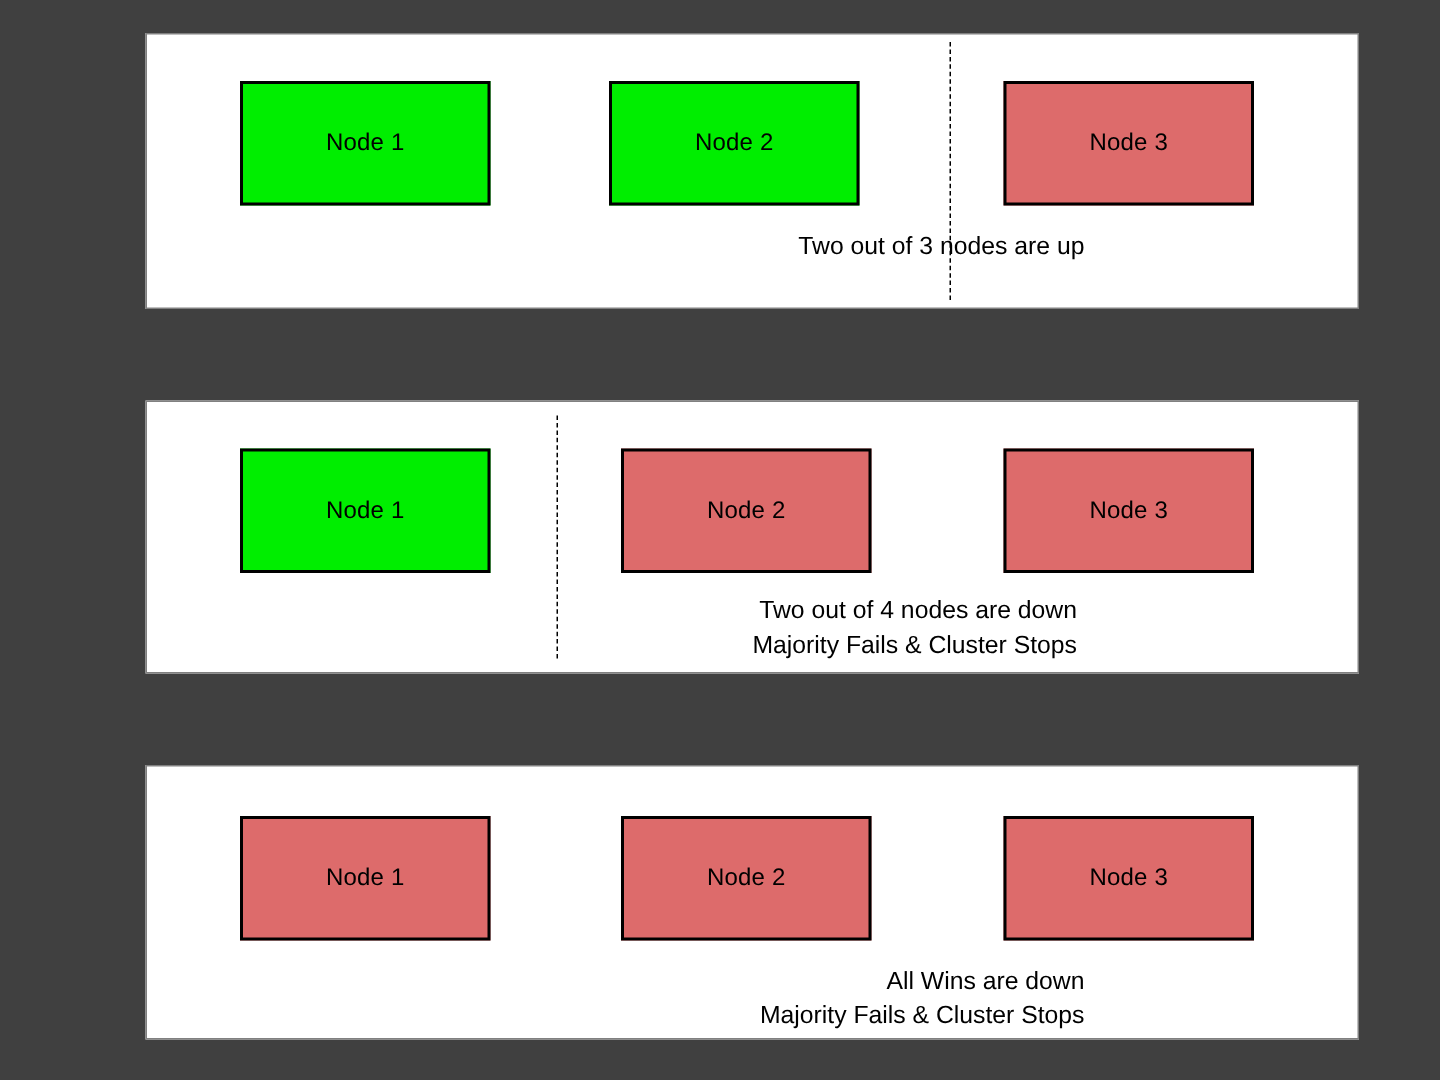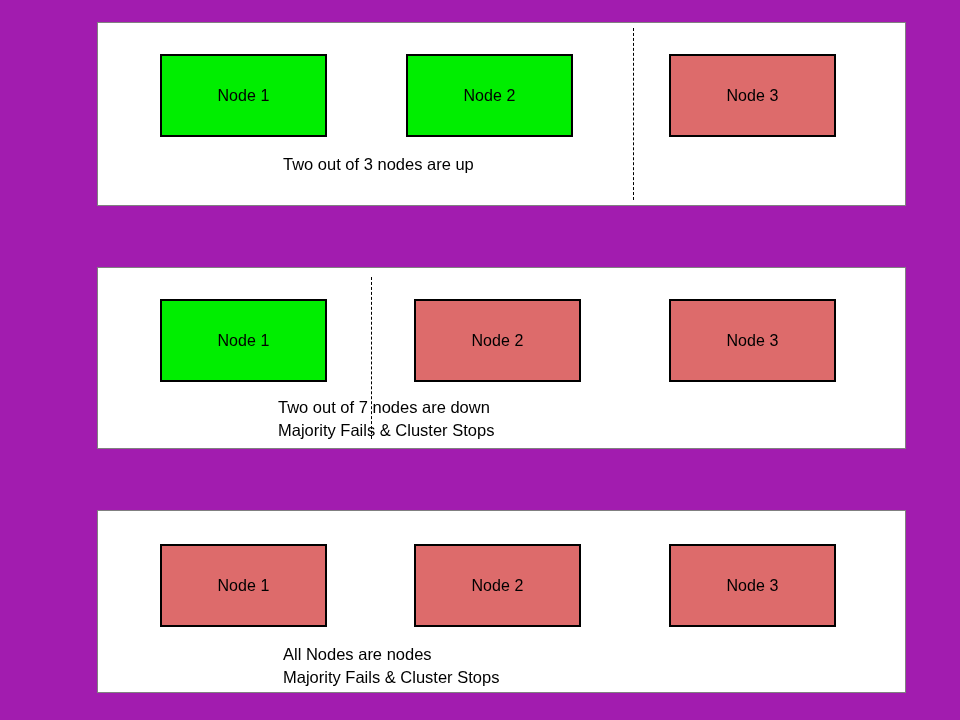--- a/index.html
+++ b/index.html
@@ -13,21 +13,21 @@
     position: relative;
     overflow: hidden;
     font-family: "Liberation Sans", sans-serif;
   }
 
   .stage {
     position: absolute;
     left: 0; top: 0;
     width: 960px;
     height: 720px;
-    background: #a21caf;
+    background: #404040;
   }
 
   .panel {
     position: absolute;
     background: #ffffff;
     border: 1px solid #808080;
     box-sizing: border-box;
   }
 
   #panel-1 { left: 97px;  top: 22px;  width: 809px; height: 184px; }
@@ -54,21 +54,21 @@
   }
 
   .divider {
     position: absolute;
     width: 0;
     border-left: 1px dashed #000000;
   }
 
   .caption {
     position: absolute;
-    text-align: left;
+    text-align: right;
     font-family: "Liberation Sans", sans-serif;
     font-size: 16.5px;
     color: #000000;
     line-height: 23px;
     white-space: nowrap;
   }
   .caption .line { display: block; }
 </style>
 </head>
 <body>
@@ -106,38 +106,38 @@
       <span class="node-label">Node 2</span>
     </div>
 
     <div class="node-box" style="left: 571px; top: 31px; background: #dd6b6b;">
       <span class="node-label">Node 3</span>
     </div>
 
     <div class="divider" style="left: 273px; top: 9px; height: 162px;"></div>
 
     <div class="caption" style="left: 180px; top: 128px; width: 440px;">
-      <span class="line">Two out of 7 nodes are down</span>
+      <span class="line">Two out of 4 nodes are down</span>
       <span class="line">Majority Fails &amp; Cluster Stops</span>
     </div>
   </div>
 
   <div class="panel" id="panel-3">
 
     <div class="node-box" style="left: 62px; top: 33px; background: #dd6b6b;">
       <span class="node-label">Node 1</span>
     </div>
 
     <div class="node-box" style="left: 316px; top: 33px; background: #dd6b6b;">
       <span class="node-label">Node 2</span>
     </div>
 
     <div class="node-box" style="left: 571px; top: 33px; background: #dd6b6b;">
       <span class="node-label">Node 3</span>
     </div>
 
     <div class="caption" style="left: 185px; top: 132px; width: 440px;">
-      <span class="line">All Nodes are nodes</span>
+      <span class="line">All Wins are down</span>
       <span class="line">Majority Fails &amp; Cluster Stops</span>
     </div>
   </div>
 
 </div>
 
 </body></html>

